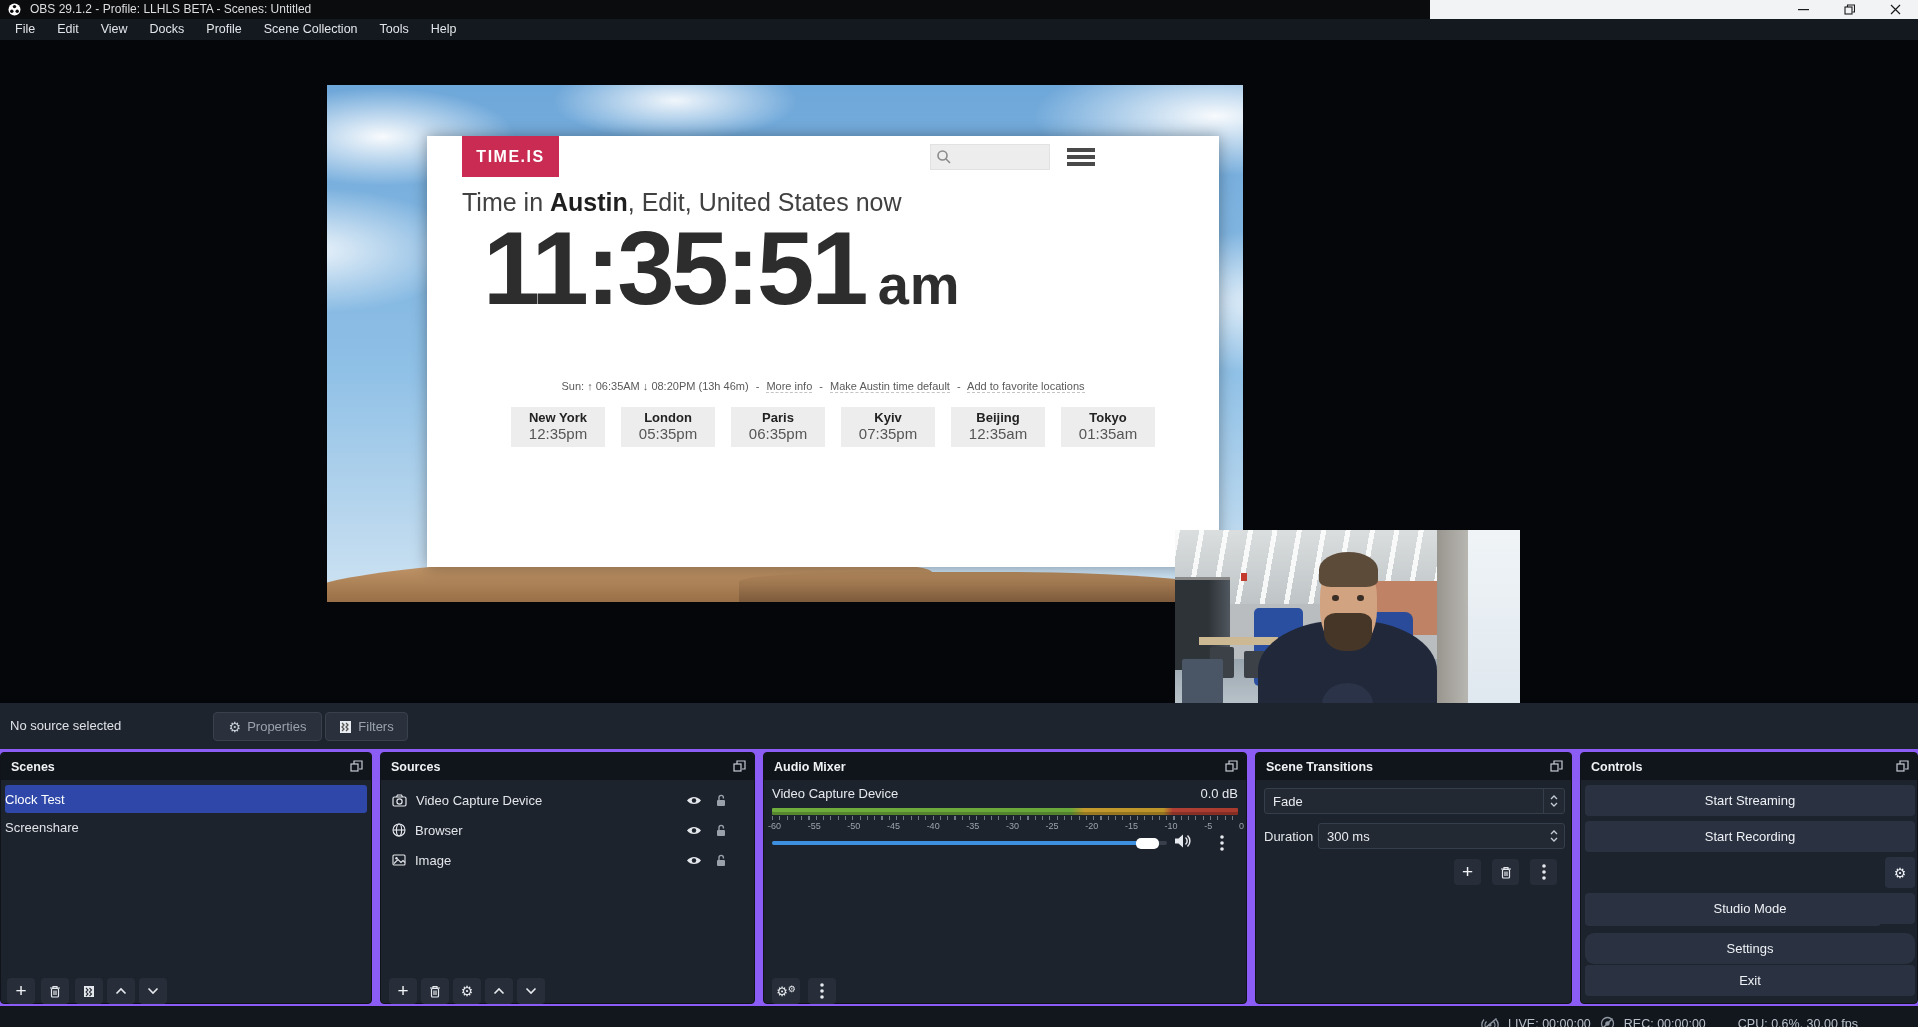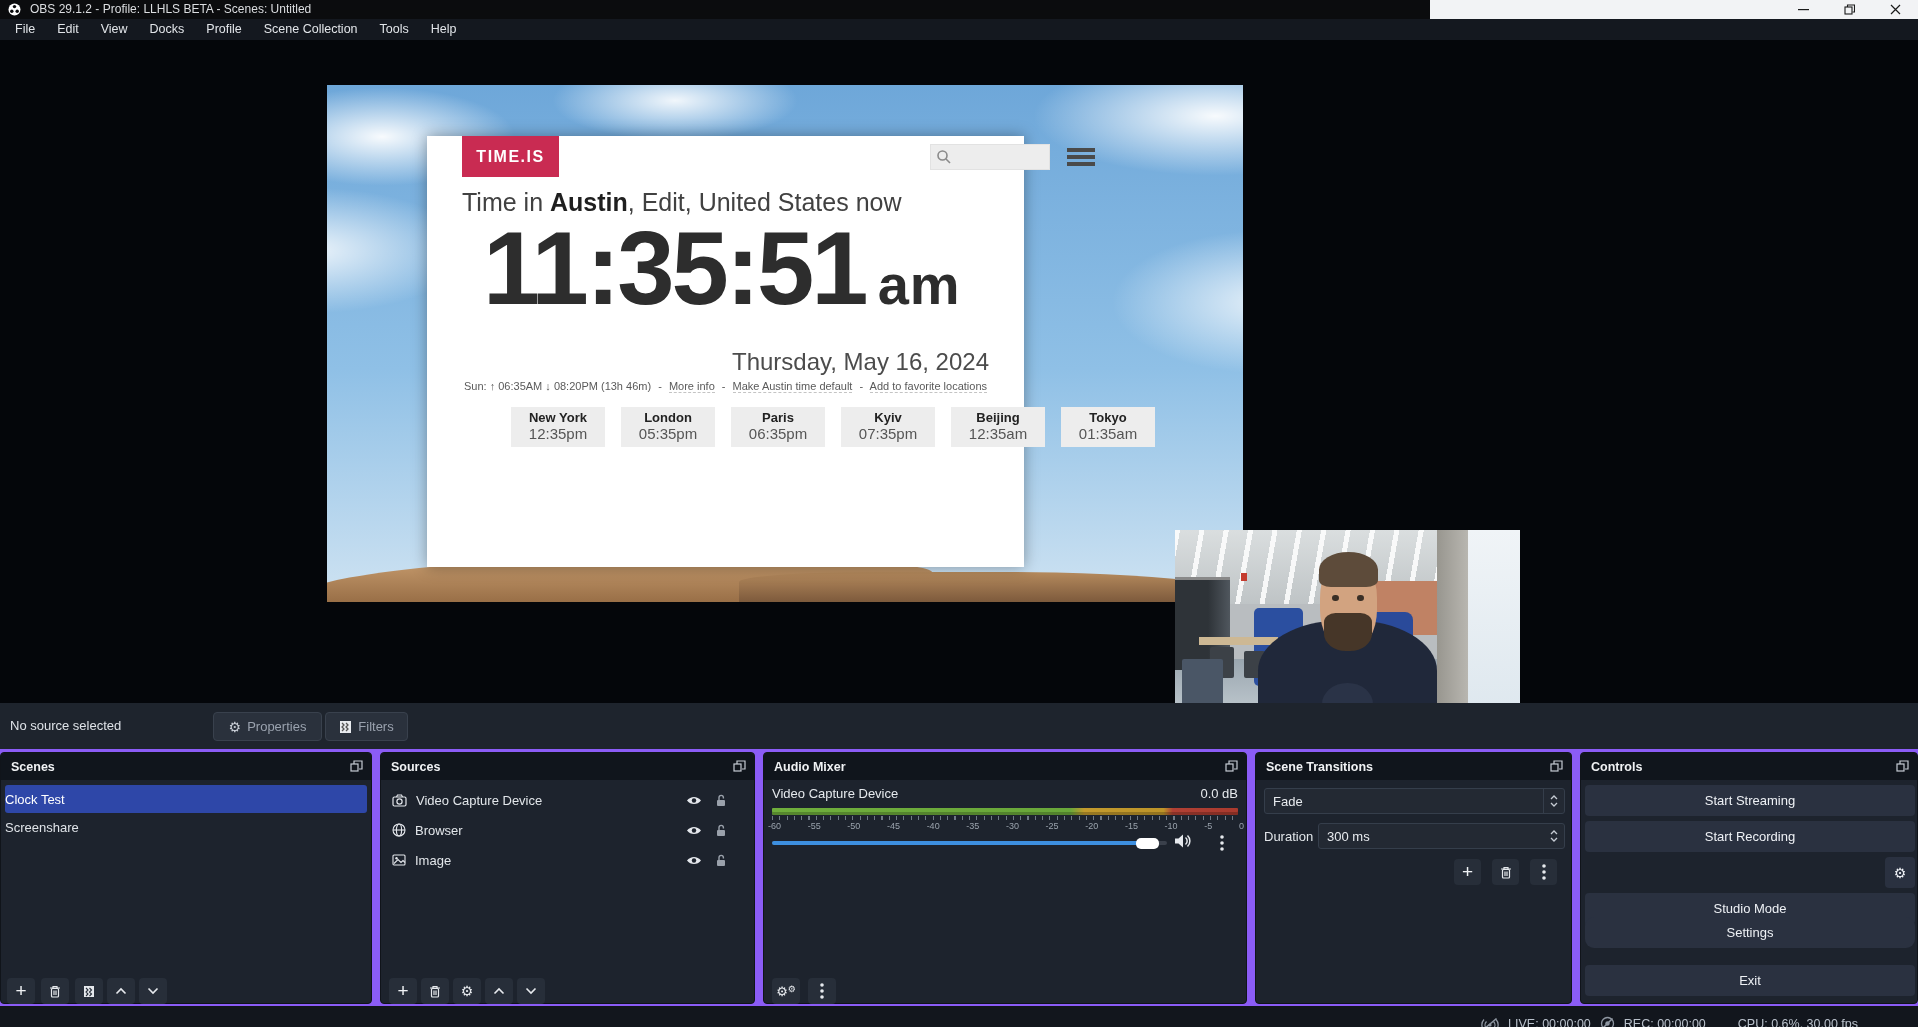--- a/index.html
+++ b/index.html
@@ -27,21 +27,21 @@
       radial-gradient(ellipse 190px 70px at 6% 10%, rgba(255,255,255,.95), rgba(255,255,255,0) 70%),
       radial-gradient(ellipse 230px 90px at -2% 32%, rgba(255,255,255,.85), rgba(255,255,255,0) 70%),
       radial-gradient(ellipse 170px 55px at 38% 3%, rgba(255,255,255,.9), rgba(255,255,255,0) 72%),
       radial-gradient(ellipse 260px 85px at 97% 6%, rgba(255,255,255,.95), rgba(255,255,255,0) 70%),
       radial-gradient(ellipse 220px 100px at 103% 42%, rgba(255,255,255,.8), rgba(255,255,255,0) 72%),
       linear-gradient(180deg,#6ea7d9 0%, #8fc0e6 55%, #cfe3f2 100%); }
   .dune1 { position:absolute; bottom:0; left:-4%; width:70%; height:44px; background:linear-gradient(180deg,#c79c6e,#996f47); border-radius:100% 60% 0 0 / 80px 26px 0 0; }
   .dune2 { position:absolute; bottom:0; right:-3%; width:58%; height:30px; background:linear-gradient(180deg,#b58a5d,#7d5a3c); border-radius:50% 100% 0 0 / 20px 60px 0 0; }
 
   
-  .timeis { position:absolute; left:427px; top:96px; width:597px; height:431px; background:#fff; box-shadow:0 0 14px rgba(0,0,0,.35); color:#333; }
+  .timeis { position:absolute; left:427px; top:96px; width:792px; height:431px; background:#fff; box-shadow:0 0 14px rgba(0,0,0,.35); color:#333; }
   .ti-logo { position:absolute; left:35px; top:0; width:97px; height:41px; background:#c92b52; color:#fff; font-weight:bold; font-size:16px; letter-spacing:1.5px; text-align:center; line-height:41px; }
   .ti-search { position:absolute; left:503px; top:8px; width:120px; height:26px; background:#ededed; border:1px solid #e2e2e2; display:flex; align-items:center; padding-left:5px; }
   .ti-burger { position:absolute; left:640px; top:12px; width:28px; }
   .ti-burger div { height:3.5px; background:#4a4a4a; margin-bottom:3.5px; }
   .ti-heading { position:absolute; left:35px; top:52px; font-size:25px; color:#414141; white-space:nowrap; }
   .ti-heading b { color:#1f1f1f; font-weight:bold; }
   .ti-clockrow { position:absolute; left:56px; top:76px; display:flex; align-items:baseline; color:#2d2d2d; }
   .ti-clock { font-size:103px; font-weight:bold; letter-spacing:-3px; line-height:1.1; }
   .ti-ampm { font-size:56px; font-weight:bold; margin-left:12px; letter-spacing:1px; }
   .ti-date { position:absolute; right:35px; top:212px; width:600px; text-align:right; font-size:24px; color:#4c4c4c; }
@@ -208,21 +208,20 @@
           <div></div>
           <div></div>
         </div>
       <div class="ti-heading">
         <span>Time in </span><b>Austin</b><span>, Edit, United States now</span>
       </div>
       <div class="ti-clockrow">
         <span class="ti-clock">11:35:51</span>
         <span class="ti-ampm">am</span>
       </div>
-      <div class="ti-date">Thursday, May 16, 2024</div>
       <div class="ti-sun">
         <span>Sun: ↑ 06:35AM ↓ 08:20PM (13h 46m)</span>
         <span class="ti-sep">-</span>
         <span class="lnk">More info</span>
         <span class="ti-sep">-</span>
         <span class="lnk">Make Austin time default</span>
         <span class="ti-sep">-</span>
         <span class="lnk">Add to favorite locations</span>
       </div>
       <div class="ti-clocks">
@@ -565,21 +564,21 @@
           </svg>
         </span>
     </div>
     <div class="ctl-btn" style="top:32px;">Start Streaming</div>
     <div class="ctl-btn" style="top:68px;">Start Recording</div>
     <div class="ctl-btn narrow" style="top:102px;margin-top:40px;">Start Virtual Camera</div>
     <div class="ctl-gear" style="top:104px;">
         <span>⚙</span>
       </div>
     <div class="ctl-btn" style="top:140px;">Studio Mode</div>
-    <div class="ctl-btn" style="top:164px;border-radius:9px;">Settings</div>
+    <div class="ctl-btn" style="top:180px;border-radius:9px;">Settings</div>
     <div class="ctl-btn" style="top:212px;">Exit</div>
   </div>
 
   <div class="statusbar">
     <div class="status-items">
       <span>
         <svg width="18" height="14" viewBox="0 0 18 14" fill="none" stroke="#8f97a2" stroke-width="1.3">
             <circle cx="9" cy="8" r="1.6" fill="#8f97a2" stroke="none"></circle>
             <path d="M5.5 11.5 a5 5 0 0 1 0-7 M12.5 4.5 a5 5 0 0 1 0 7"></path>
             <path d="M3 13 a7.5 7.5 0 0 1 0-10.5 M15 2.5 a7.5 7.5 0 0 1 0 10.5"></path>

